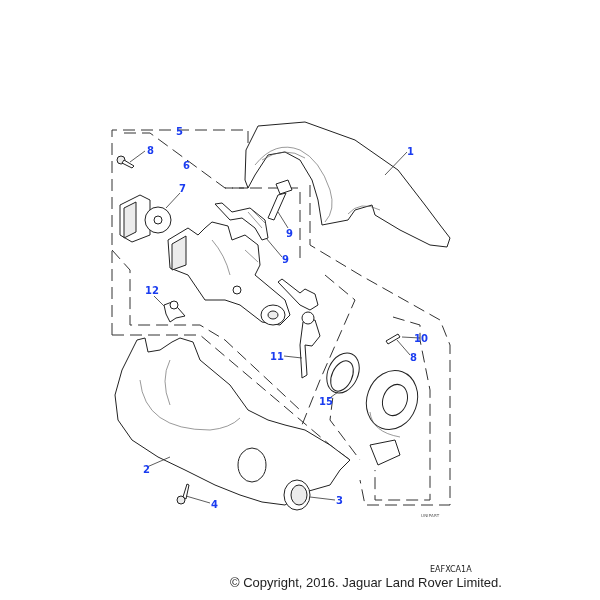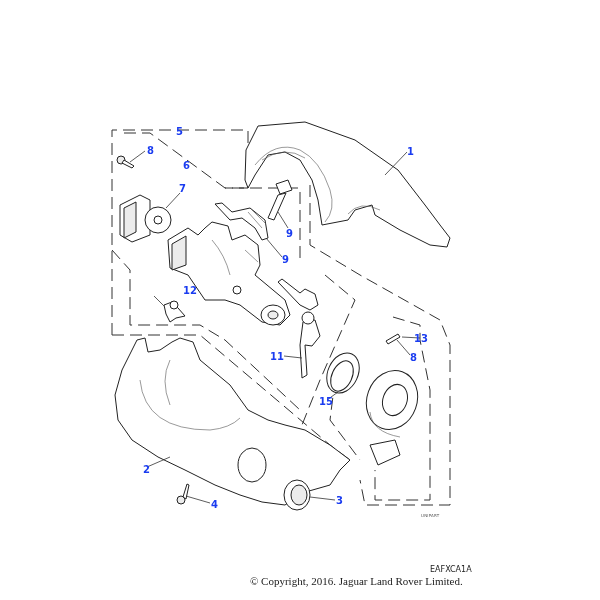--- a/index.html
+++ b/index.html
@@ -3,22 +3,22 @@
   <meta charset="utf-8">
   <style>
     html, body { margin: 0; padding: 0; background: #ffffff; }
     body { width: 600px; height: 600px; position: relative; overflow: hidden;
            font-family: "DejaVu Sans", sans-serif; }
     #diagram { position: absolute; left: 0; top: 0; width: 600px; height: 600px; }
     .callout { position: absolute; font-family: "DejaVu Sans", sans-serif; font-weight: bold;
                font-size: 10px; color: #1a3cf0; line-height: 10px; cursor: pointer; }
     .ref-code { position: absolute; left: 430px; top: 565px; font-size: 8px; color: #222;
                 font-family: "DejaVu Sans", sans-serif; }
-    .copyright { position: absolute; left: 230px; top: 575px; font-size: 11px; color: #222;
-                 font-family: Liberation Serif, serif; margin-left: 20px; }
+    .copyright { position: absolute; left: 230px; top: 575px; font-size: 13px; color: #222;
+                 font-family: Liberation Sans, sans-serif; }
     .unipart { position: absolute; left: 421px; top: 513px; font-size: 4px; color: #555;
                font-family: "DejaVu Sans", sans-serif; letter-spacing: 0.2px; }
     svg .o { fill: #ffffff; stroke: #222; stroke-width: 1; stroke-linejoin: round; }
     svg .s { fill: #ececec; stroke: #222; stroke-width: 1; stroke-linejoin: round; }
     svg .t { fill: none; stroke: #555; stroke-width: 0.6; }
     svg .d { fill: none; stroke: #333; stroke-width: 1; stroke-dasharray: 12 6; }
     svg .ld { fill: none; stroke: #333; stroke-width: 0.8; }
   </style>
 </head>
 <body>
@@ -136,20 +136,20 @@
 <span class="callout" style="left:143px;top:465px;">2</span>
 <span class="callout" style="left:336px;top:496px;">3</span>
 <span class="callout" style="left:211px;top:500px;">4</span>
 <span class="callout" style="left:176px;top:127px;">5</span>
 <span class="callout" style="left:183px;top:161px;">6</span>
 <span class="callout" style="left:179px;top:184px;">7</span>
 <span class="callout" style="left:147px;top:146px;">8</span>
 <span class="callout" style="left:282px;top:255px;">9</span>
 <span class="callout" style="left:286px;top:229px;">9</span>
 <span class="callout" style="left:270px;top:352px;text-align:right;">11</span>
-<span class="callout" style="left:145px;top:286px;margin-left:38px;">12</span>
-<span class="callout" style="left:414px;top:334px;">13</span>
+<span class="callout" style="left:145px;top:286px;">12</span>
+<span class="callout" style="left:414px;top:334px;">10</span>
 <span class="callout" style="left:410px;top:353px;">8</span>
 <span class="callout" style="left:319px;top:397px;">15</span>
 
 <span class="unipart">UNIPART</span>
 <span class="ref-code">EAFXCA1A</span>
 <span class="copyright">© Copyright, 2016. Jaguar Land Rover Limited.</span>
 
 </body></html>

